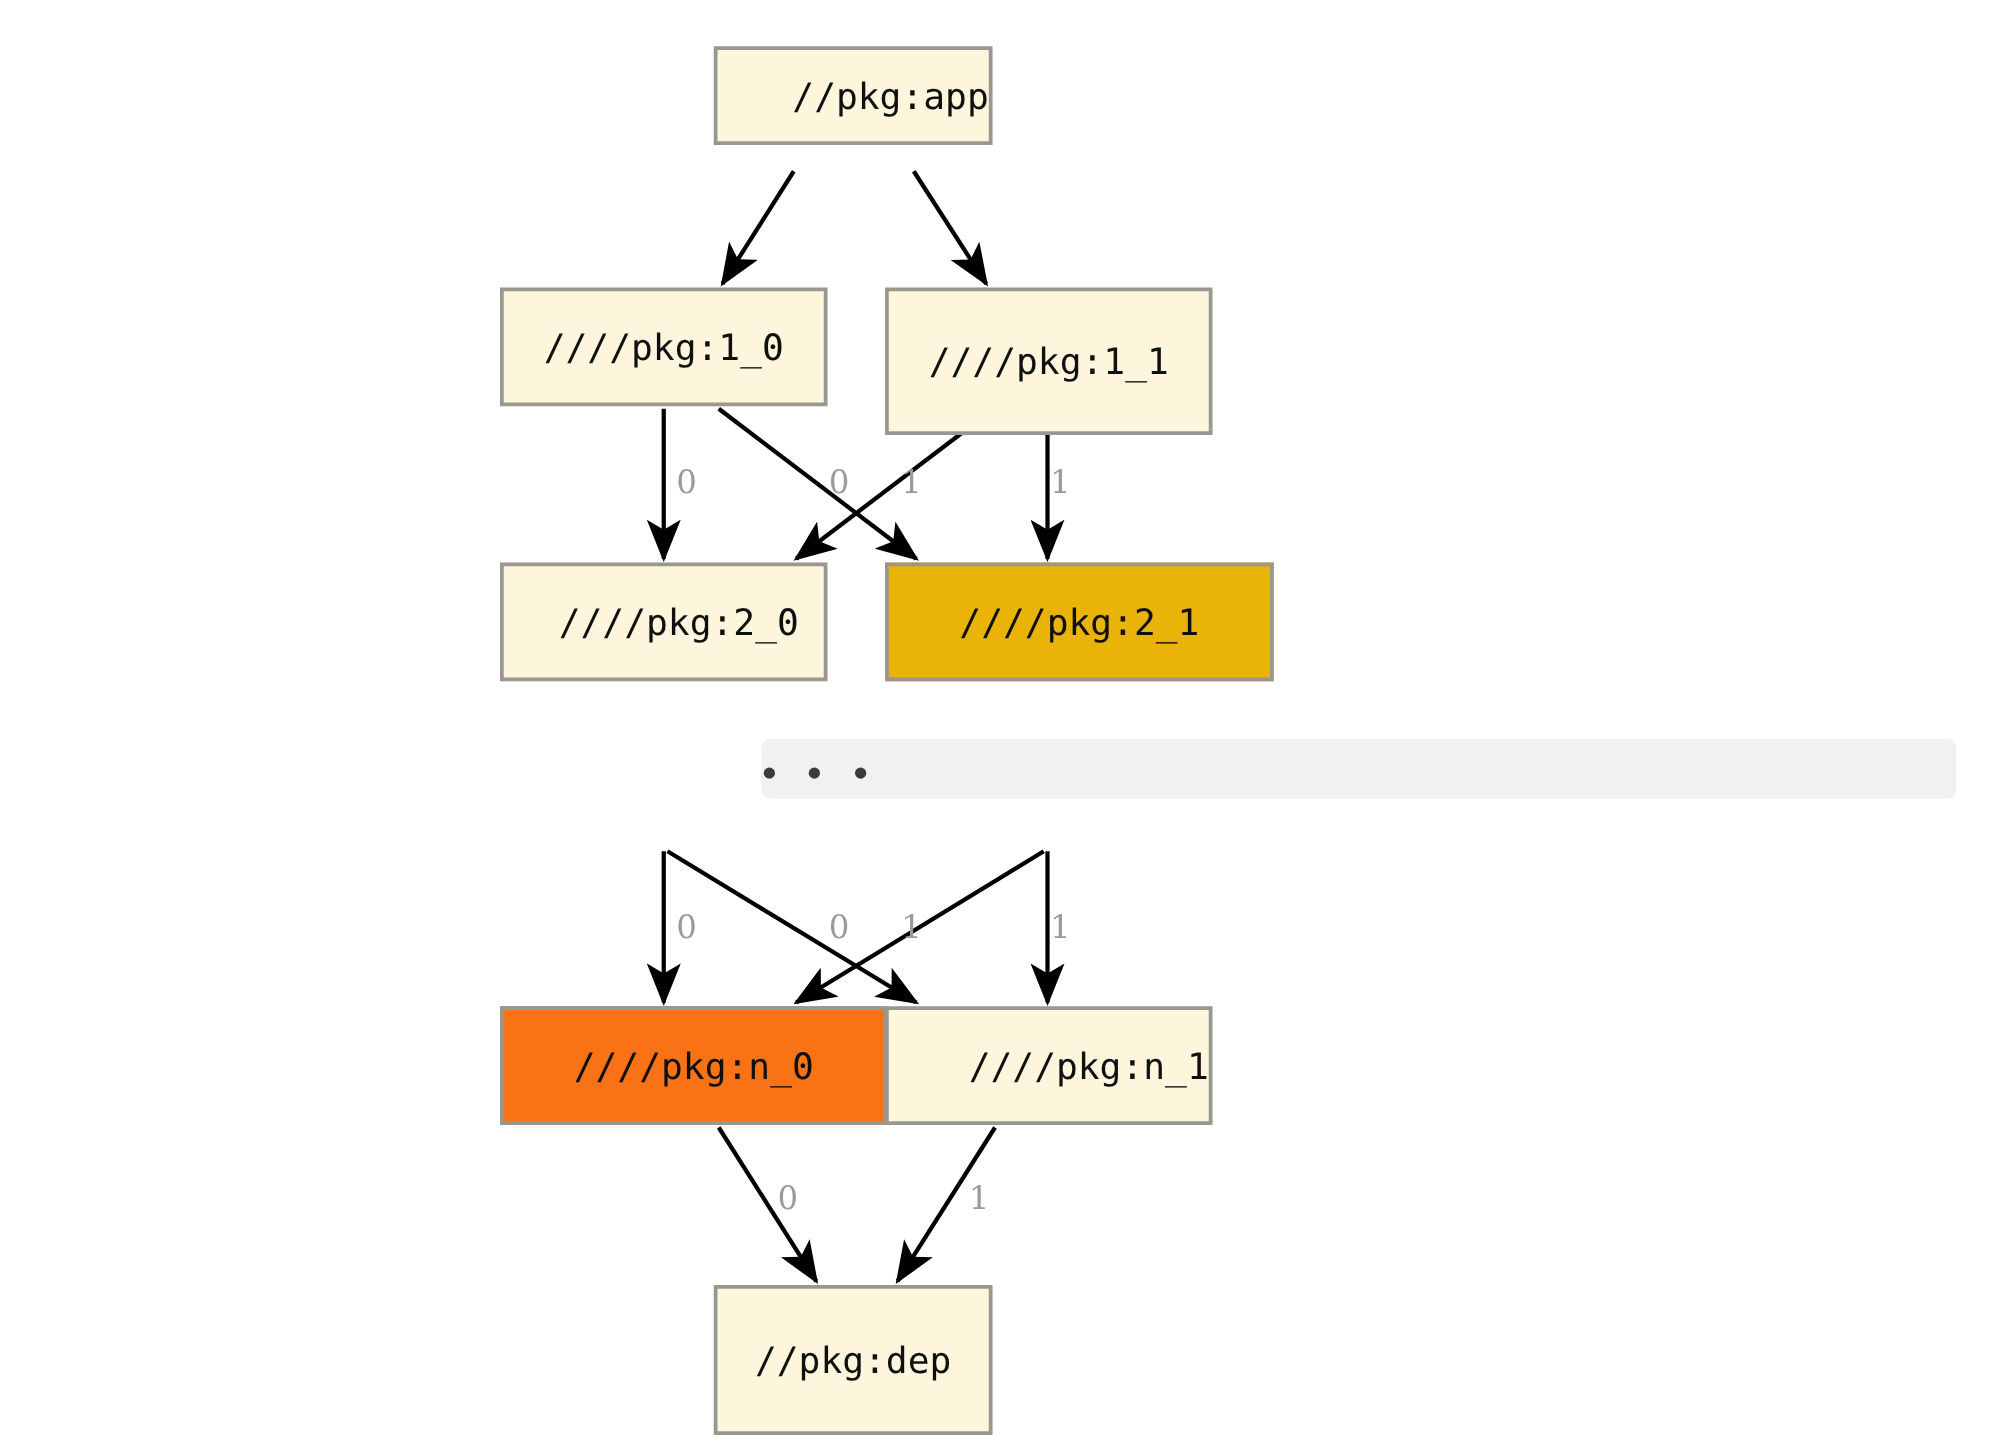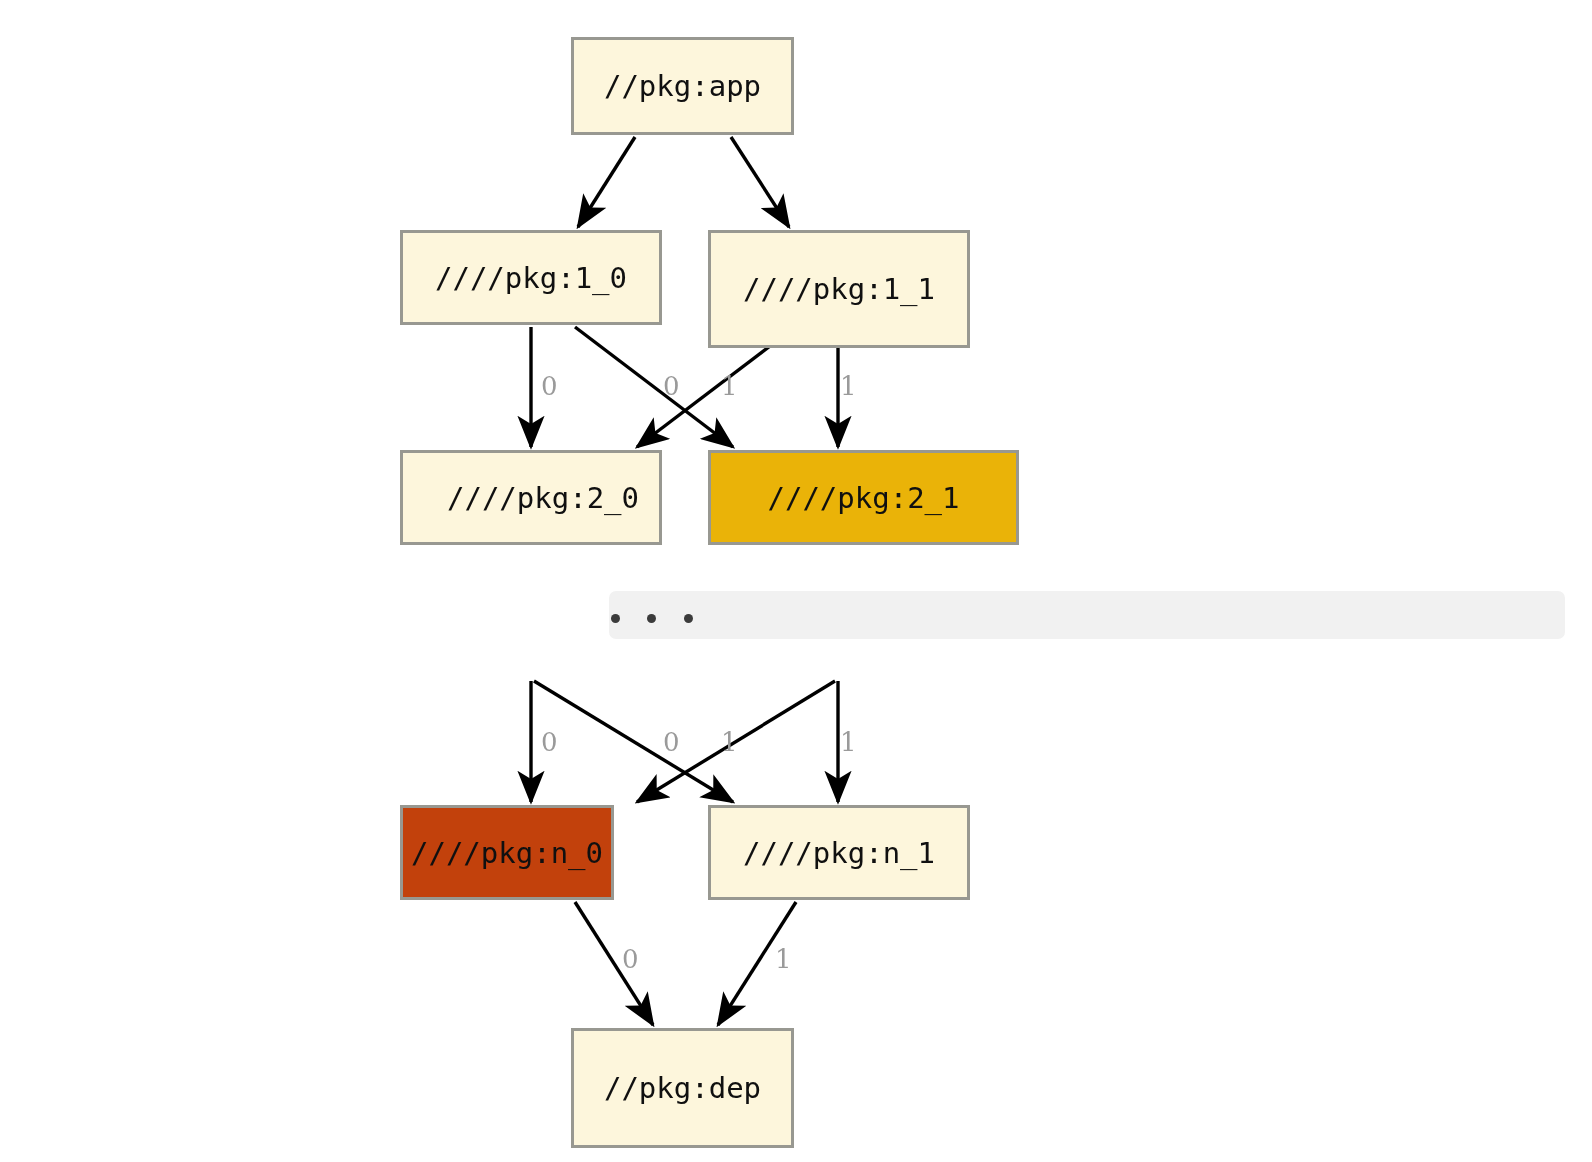--- a/index.html
+++ b/index.html
@@ -86,39 +86,39 @@
         <line x1="531" y1="681" x2="531" y2="802" marker-end="url(#arrowhead)" stroke="#000000"></line>
         <line x1="534" y1="681" x2="733" y2="802" marker-end="url(#arrowhead)" stroke="#000000"></line>
         <line x1="835" y1="681" x2="637" y2="802" marker-end="url(#arrowhead)" stroke="#000000"></line>
         <line x1="838" y1="681" x2="838" y2="802" marker-end="url(#arrowhead)" stroke="#000000"></line>
         <line x1="575" y1="902" x2="653" y2="1025" marker-end="url(#arrowhead)" stroke="#000000"></line>
         <line x1="796" y1="902" x2="718" y2="1025" marker-end="url(#arrowhead)" stroke="#000000"></line>
       </g>
   </svg>
 
   <div id="node-layer">
-      <div class="node-box" style="left: 571px; top: 37px; width: 223px; height: 98px; background: rgb(253, 246, 220); border-color: rgb(152, 152, 145);">
+      <div class="node-box" style="left: 571px; top: 37px; width: 223px; height: 79px; background: rgb(253, 246, 220); border-color: rgb(152, 152, 145); justify-content: flex-end;">
         <span class="node-label">//pkg:app</span>
       </div>
       <div class="node-box" style="left: 400px; top: 230px; width: 262px; height: 95px; background: rgb(253, 246, 220); border-color: rgb(152, 152, 145);">
         <span class="node-label">////pkg:1_0</span>
       </div>
       <div class="node-box" style="left: 708px; top: 230px; width: 262px; height: 118px; background: rgb(253, 246, 220); border-color: rgb(152, 152, 145);">
         <span class="node-label">////pkg:1_1</span>
       </div>
       <div class="node-box" style="left: 400px; top: 450px; width: 262px; height: 95px; background: rgb(253, 246, 220); border-color: rgb(152, 152, 145); padding-left: 24px;">
         <span class="node-label">////pkg:2_0</span>
       </div>
       <div class="node-box" style="left: 708px; top: 450px; width: 311px; height: 95px; background: #eab308; border-color: rgb(152, 152, 145);">
         <span class="node-label">////pkg:2_1</span>
       </div>
-      <div class="node-box" style="left: 400px; top: 805px; width: 214px; height: 95px; background: #c2410c; border-color: rgb(152, 152, 145);">
+      <div class="node-box" style="left: 400px; top: 805px; width: 310px; height: 95px; background: #f97316; border-color: rgb(152, 152, 145);">
         <span class="node-label">////pkg:n_0</span>
       </div>
-      <div class="node-box" style="left: 708px; top: 805px; width: 262px; height: 95px; background: rgb(253, 246, 220); border-color: rgb(152, 152, 145);">
+      <div class="node-box" style="left: 708px; top: 805px; width: 262px; height: 95px; background: rgb(253, 246, 220); border-color: rgb(152, 152, 145); justify-content: flex-end;">
         <span class="node-label">////pkg:n_1</span>
       </div>
       <div class="node-box" style="left: 571px; top: 1028px; width: 223px; height: 120px; background: rgb(253, 246, 220); border-color: rgb(152, 152, 145);">
         <span class="node-label">//pkg:dep</span>
       </div>
     </div>
 
   <div id="ellipsis-band" style="left: 609px; top: 591px; width: 956px; height: 48px; background: rgb(241, 241, 241);"></div>
   <div id="ellipsis-dots">
       <div class="ellipsis-dot" style="left: 611px; top: 614px;"></div>

